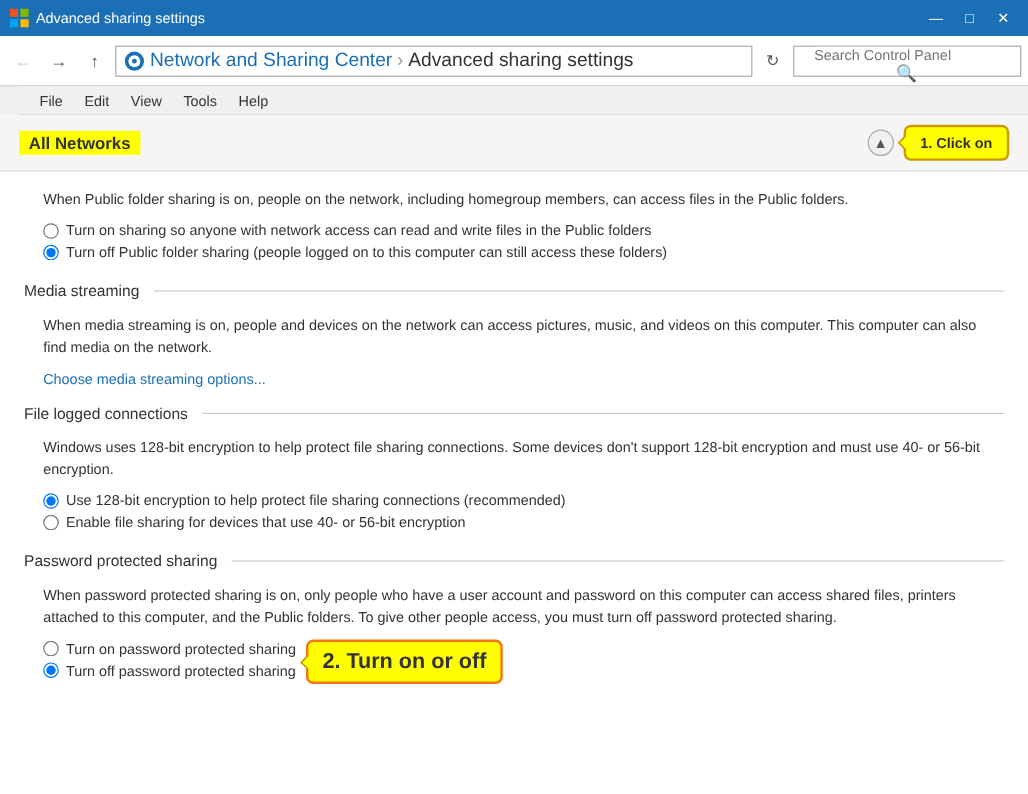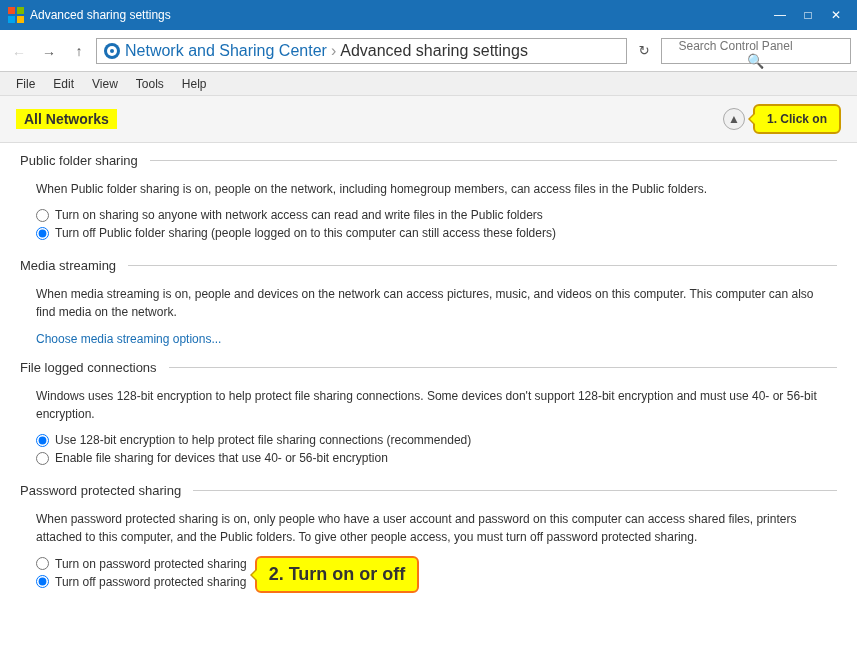--- a/index.html
+++ b/index.html
@@ -91,20 +91,21 @@
 
     
     .menu-bar {
       background: #f0f0f0;
       height: 24px;
       display: flex;
       align-items: center;
       padding: 0 8px;
       border-bottom: 1px solid #ddd;
       gap: 2px;
+      margin-left: 17px;
     }
     .menu-item {
       padding: 2px 8px;
       cursor: pointer;
       font-size: 12px;
       color: #333;
       border-radius: 2px;
     }
 
     
@@ -314,21 +315,20 @@
   <div class="section-header">
     <span class="all-networks-label">All Networks</span>
     <div style="margin-left: auto; display: flex; align-items: center; gap: 8px;">
       <div class="expand-btn">▲</div>
       <div class="callout">1. Click on</div>
     </div>
   </div>
 
   <div class="content-area">
 
-    <div class="section-title">Public folder sharing</div>
     <div class="section-body">
       <p class="section-desc">When Public folder sharing is on, people on the network, including homegroup members, can access files in the Public folders.</p>
       <div class="radio-option">
         <input type="radio" name="public_folder" id="pf1" style="">
         <label for="pf1">Turn on sharing so anyone with network access can read and write files in the Public folders</label>
       </div>
       <div class="radio-option">
         <input type="radio" name="public_folder" id="pf2" checked="" style="">
         <label for="pf2">Turn off Public folder sharing (people logged on to this computer can still access these folders)</label>
       </div>

